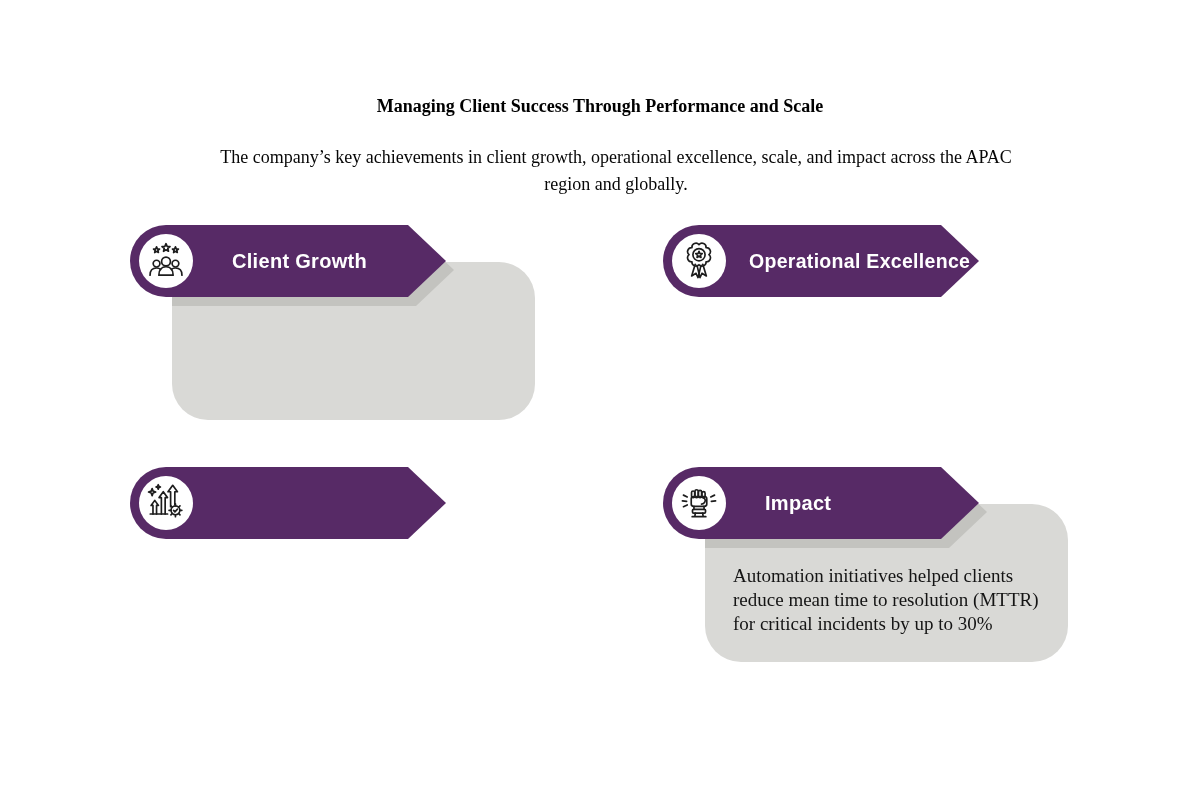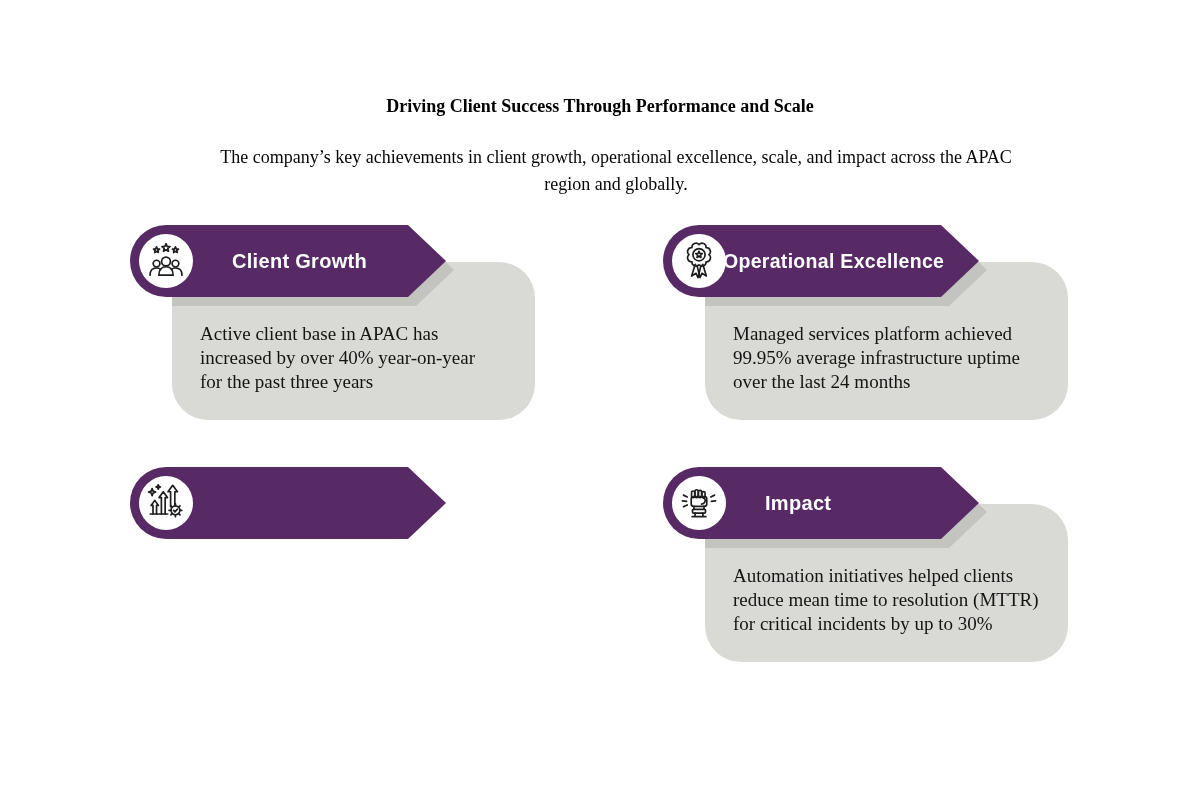--- a/index.html
+++ b/index.html
@@ -79,42 +79,37 @@
     position: absolute;
     left: 102px; top: 0; height: 72px;
     display: flex; align-items: center;
     font-family: "Liberation Sans", sans-serif;
     font-weight: bold;
     font-size: 20px;
     letter-spacing: 0.3px;
     color: #ffffff;
     white-space: nowrap;
   }
-  .card--ops .banner-label { left: 60px; font-size: 19.5px; }
+  .card--ops .banner-label { left: 86px; font-size: 19.5px; }
   .line-icon { stroke: #1d1d1d; stroke-width: 1.6; fill: none; stroke-linecap: round; stroke-linejoin: round; }
 </style>
 </head>
 <body>
 
 <div class="canvas">
 
-  <div class="page-title">Driving Client Success Through Performance and Scale</div>
+  <div class="page-title">Managing Client Success Through Performance and Scale</div>
   <div class="page-subtitle">The company’s key achievements in client growth, operational excellence, scale, and impact across the APAC
 region and globally.</div>
 
   <div class="card card--r1c1">
     <div class="card-body">
       <svg class="banner-shadow" viewBox="0 0 320 72">
         <path d="M36,0 L278,0 L316,36 L278,72 L36,72 A36,36 0 0 1 36,0 Z" fill="#c3c3bf"></path>
       </svg>
-      <div class="card-text-wrap">
-        <div class="card-text">Active client base in APAC has
-increased by over 40% year-on-year
-for the past three years</div>
-      </div>
     </div>
     <svg class="banner" viewBox="0 0 320 72">
       <path d="M36,0 L278,0 L316,36 L278,72 L36,72 A36,36 0 0 1 36,0 Z" fill="#572a66"></path>
     </svg>
     <div class="icon-circle">
       <svg class="line-icon" viewBox="0 0 40 40">
         <path d="M20,3.5 L21.06,6.04 L23.8,6.26 L21.71,8.06 L22.35,10.74 L20,9.3 L17.65,10.74 L18.29,8.06 L16.2,6.26 L18.94,6.04 Z"></path>
         <path d="M11,6.5 L11.79,8.41 L13.85,8.57 L12.28,9.92 L12.76,11.93 L11,10.85 L9.24,11.93 L9.72,9.92 L8.15,8.57 L10.21,8.41 Z"></path>
         <path d="M29,6.5 L29.79,8.41 L31.85,8.57 L30.28,9.92 L30.76,11.93 L29,10.85 L27.24,11.93 L27.72,9.92 L26.15,8.57 L28.21,8.41 Z"></path>
         <circle cx="20" cy="20.5" r="4.2"></circle>
@@ -122,30 +117,20 @@
         <circle cx="11" cy="22.5" r="3.2"></circle>
         <path d="M4.8,33.5 c0,-4.6 2.6,-6.8 6.2,-6.8 c1.6,0 3,0.5 4,1.4"></path>
         <circle cx="29" cy="22.5" r="3.2"></circle>
         <path d="M35.2,33.5 c0,-4.6 -2.6,-6.8 -6.2,-6.8 c-1.6,0 -3,0.5 -4,1.4"></path>
       </svg>
     </div>
     <div class="banner-label">Client Growth</div>
   </div>
 
   <div class="card card--r1c2 card--ops">
-    <div class="card-body">
-      <svg class="banner-shadow" viewBox="0 0 320 72">
-        <path d="M36,0 L278,0 L316,36 L278,72 L36,72 A36,36 0 0 1 36,0 Z" fill="#c3c3bf"></path>
-      </svg>
-      <div class="card-text-wrap">
-        <div class="card-text">Managed services platform achieved
-99.95% average infrastructure uptime
-over the last 24 months</div>
-      </div>
-    </div>
     <svg class="banner" viewBox="0 0 320 72">
       <path d="M36,0 L278,0 L316,36 L278,72 L36,72 A36,36 0 0 1 36,0 Z" fill="#572a66"></path>
     </svg>
     <div class="icon-circle">
       <svg class="line-icon" viewBox="0 0 40 40">
         <path d="M29.5,14 A3.8,3.8 0 0 1 26.7,20.7 A3.8,3.8 0 0 1 20,23.5 A3.8,3.8 0 0 1 13.3,20.7 A3.8,3.8 0 0 1 10.5,14 A3.8,3.8 0 0 1 13.3,7.3 A3.8,3.8 0 0 1 20,4.5 A3.8,3.8 0 0 1 26.7,7.3 A3.8,3.8 0 0 1 29.5,14 Z"></path>
         <circle cx="20" cy="14" r="5.8"></circle>
         <path d="M20,10.8 L20.84,12.83 L23.04,13 L21.36,14.44 L21.88,16.58 L20,15.43 L18.12,16.58 L18.64,14.44 L16.96,13 L19.16,12.83 Z"></path>
         <path d="M16.4,23.2 L13,34.2 L17.2,31.7 L19.1,35.8 L21.9,24.2"></path>
         <path d="M23.6,23.2 L27,34.2 L22.8,31.7 L20.9,35.8 L18.1,24.2"></path>

